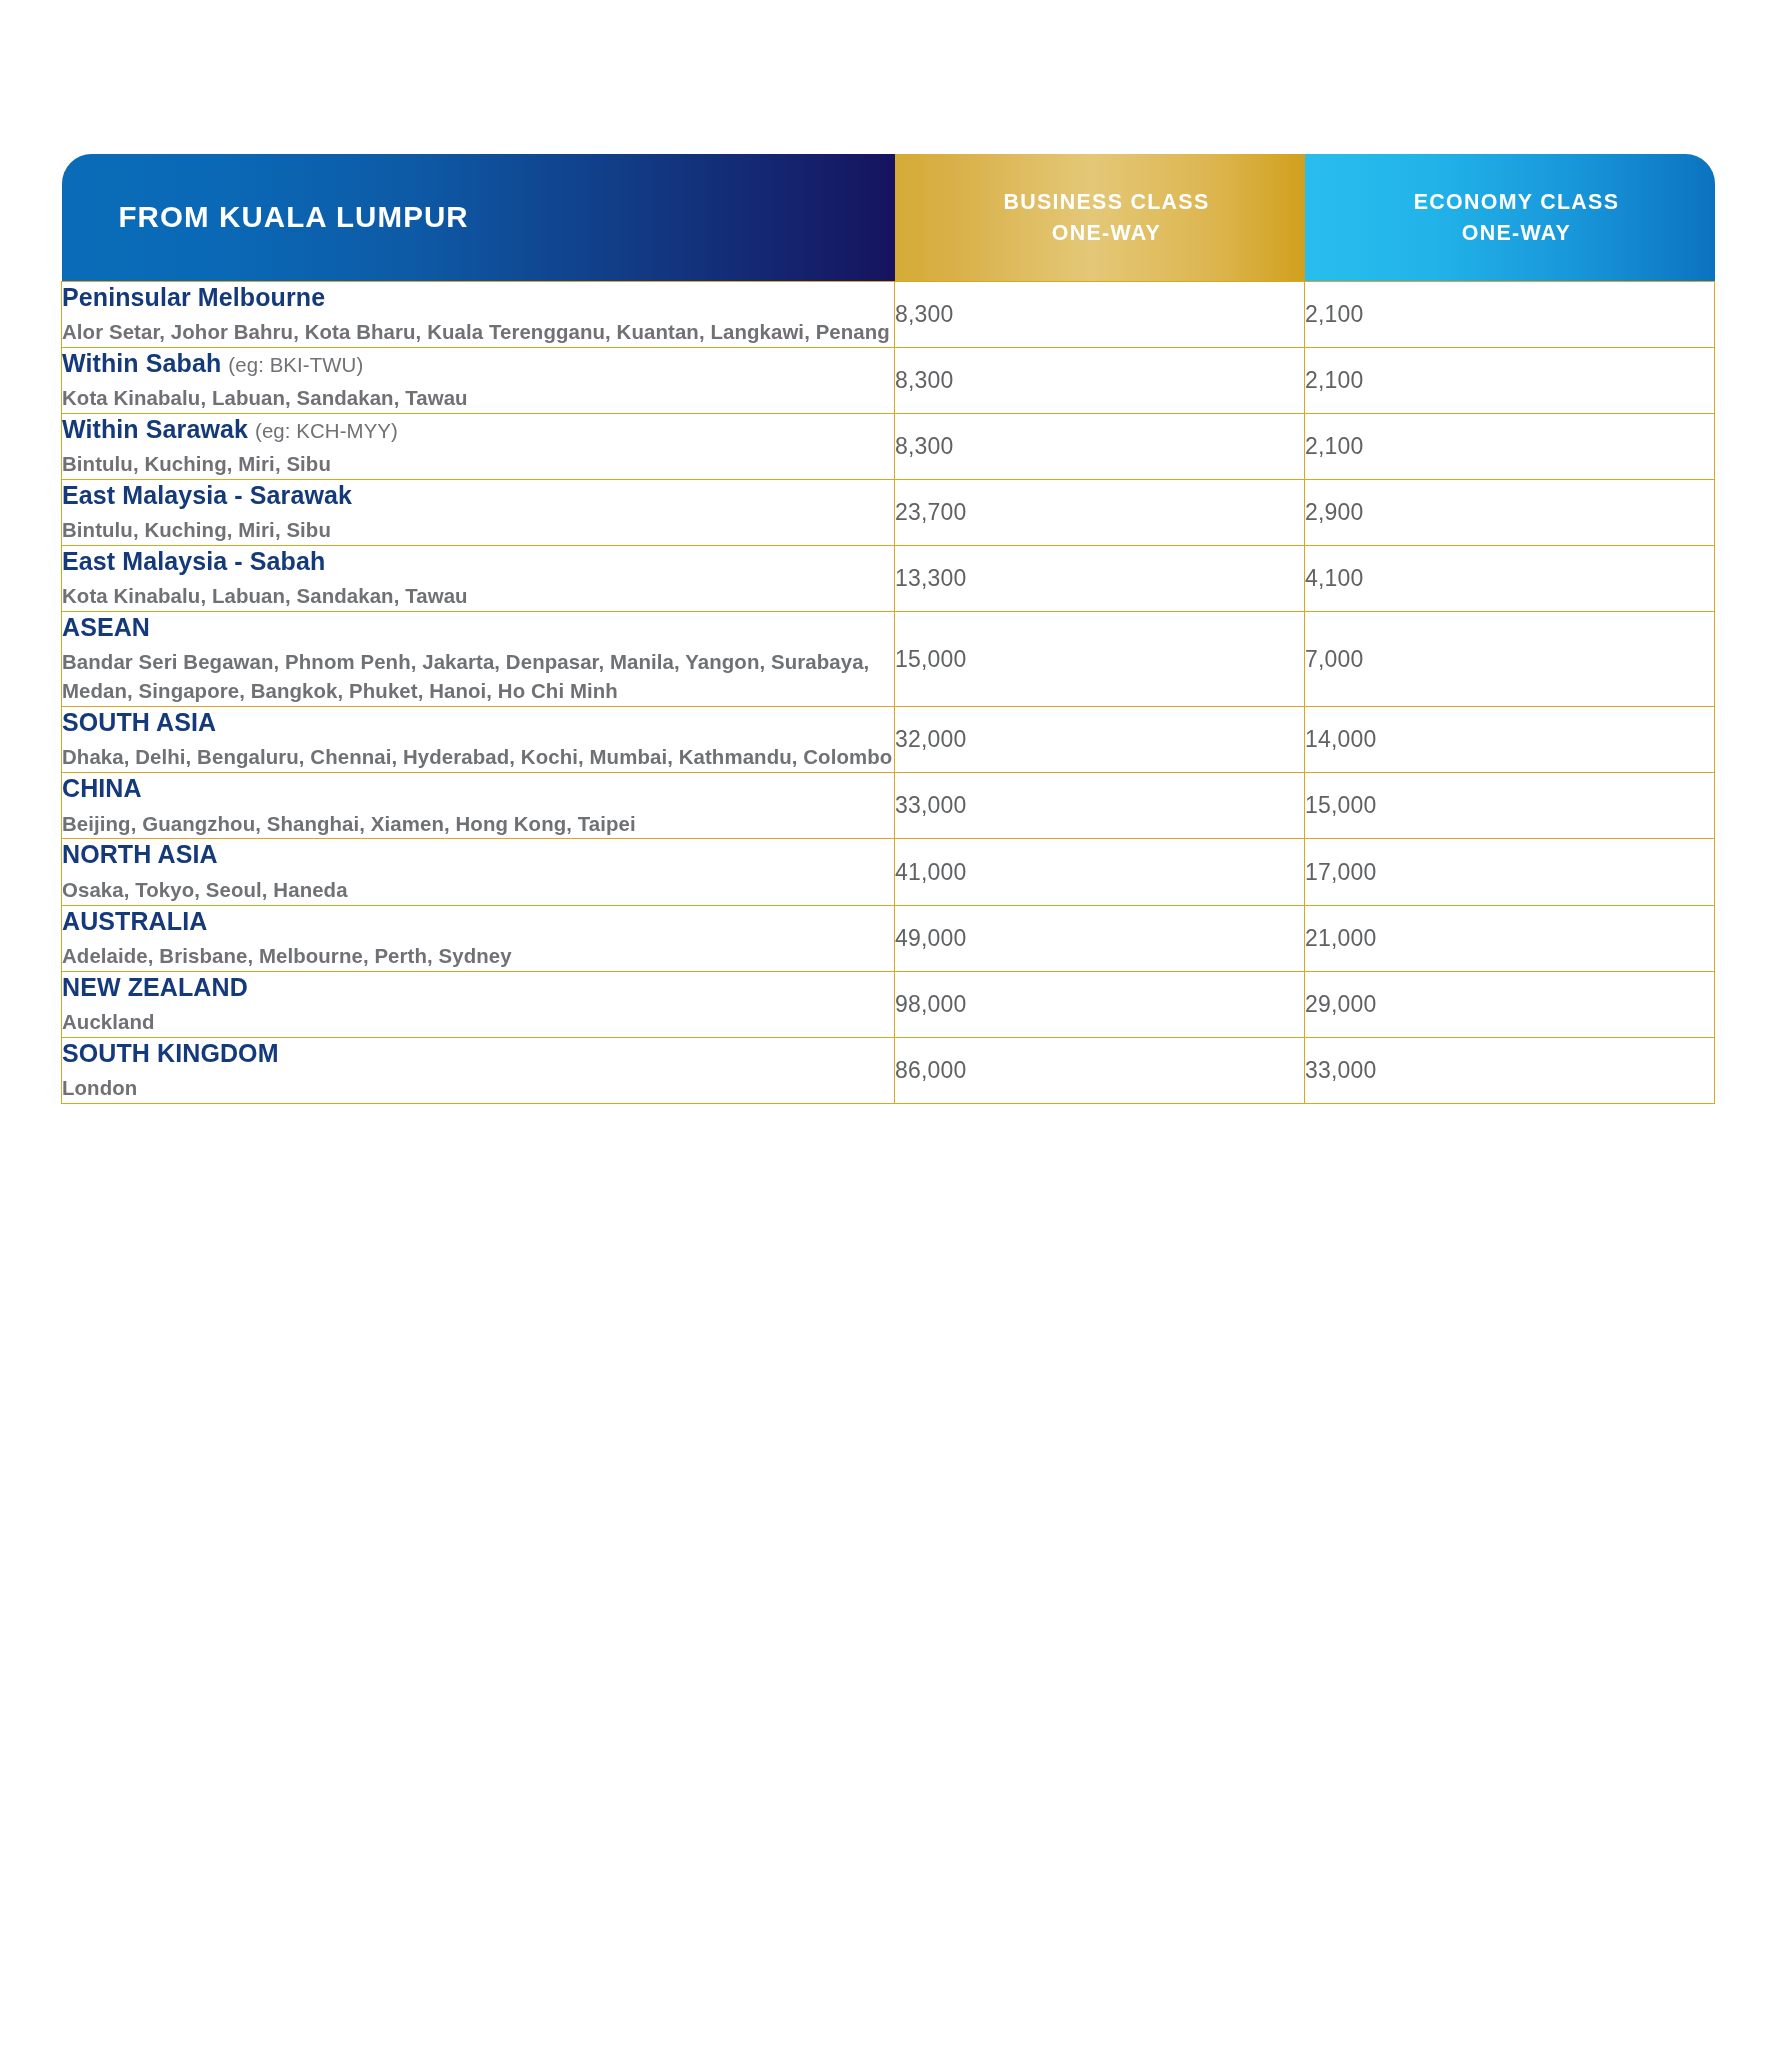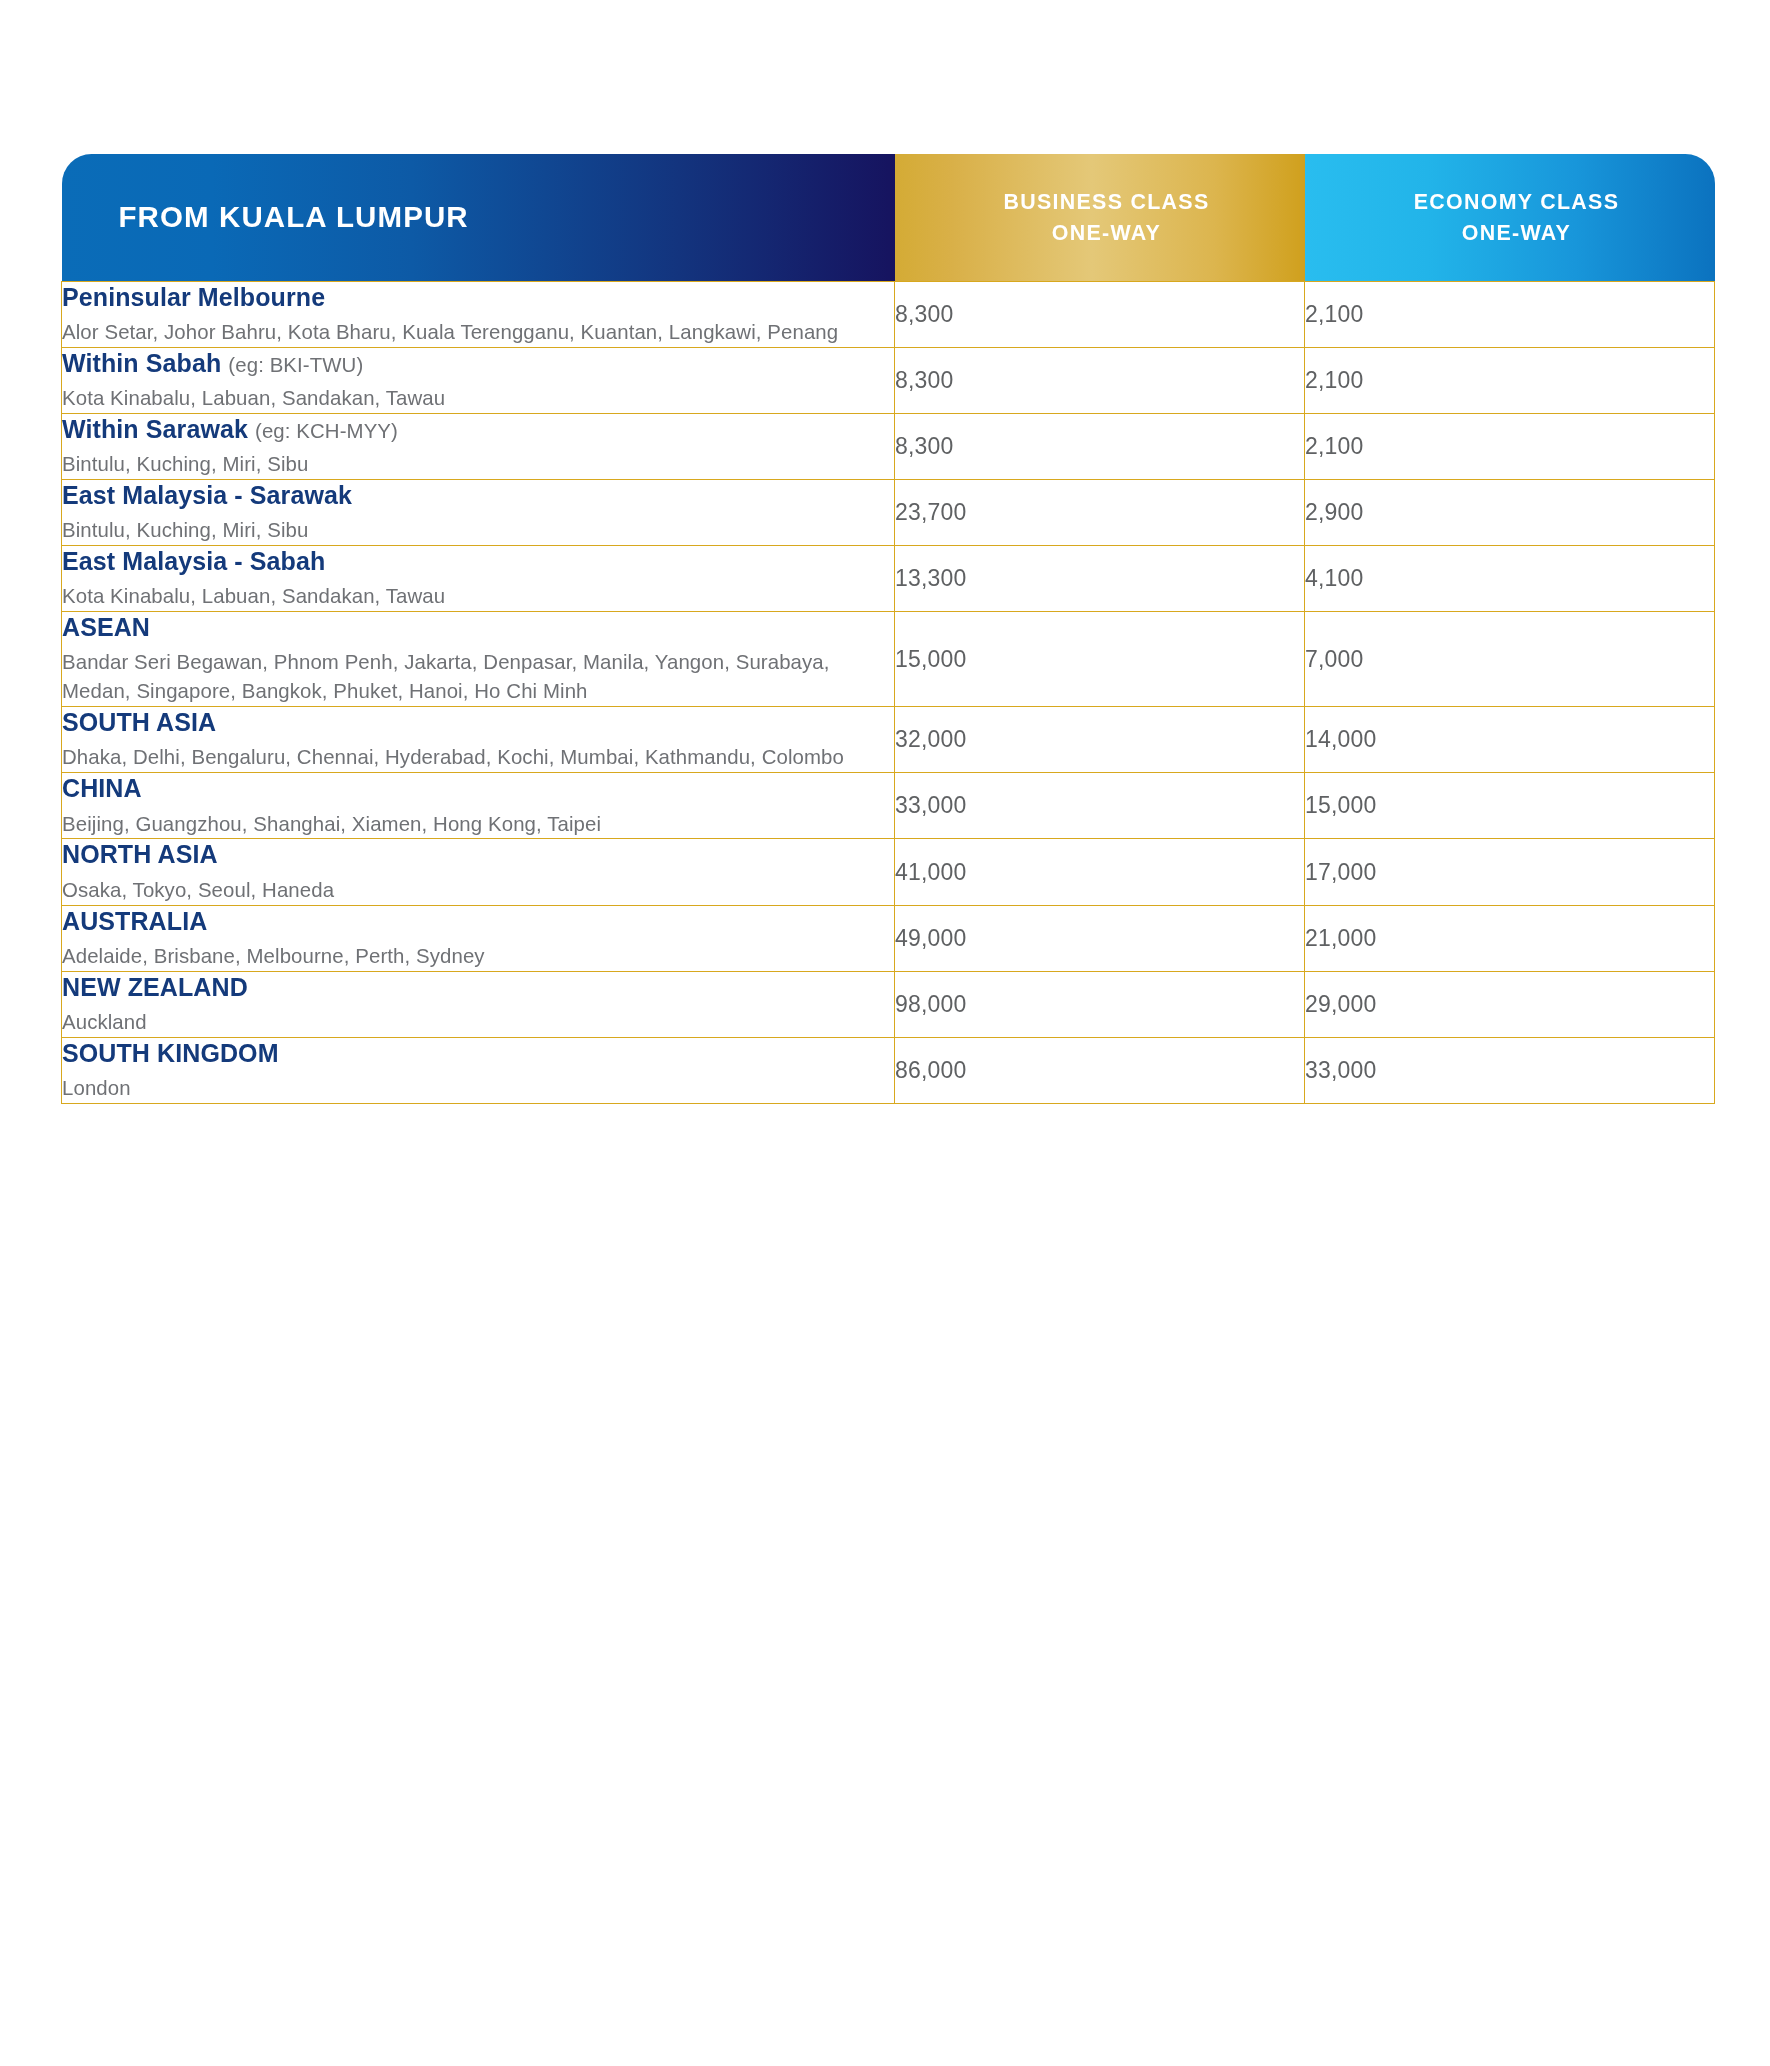--- a/index.html
+++ b/index.html
@@ -113,21 +113,21 @@
     color: #6f7175;
     font-size: 20.4px;
     font-weight: normal;
     letter-spacing: 0.1px;
   }
   .region-sub {
     display: block;
     margin-top: 4.6px;
     color: #6f7175;
     font-size: 20.4px;
-    font-weight: normal;
+    font-weight: bold;
     line-height: 1.42;
     letter-spacing: 0.1px;
   }
 
   .cell-value {
     text-align: left;
     vertical-align: middle;
     color: #5f6163;
     font-size: 23px;
     font-weight: normal;

